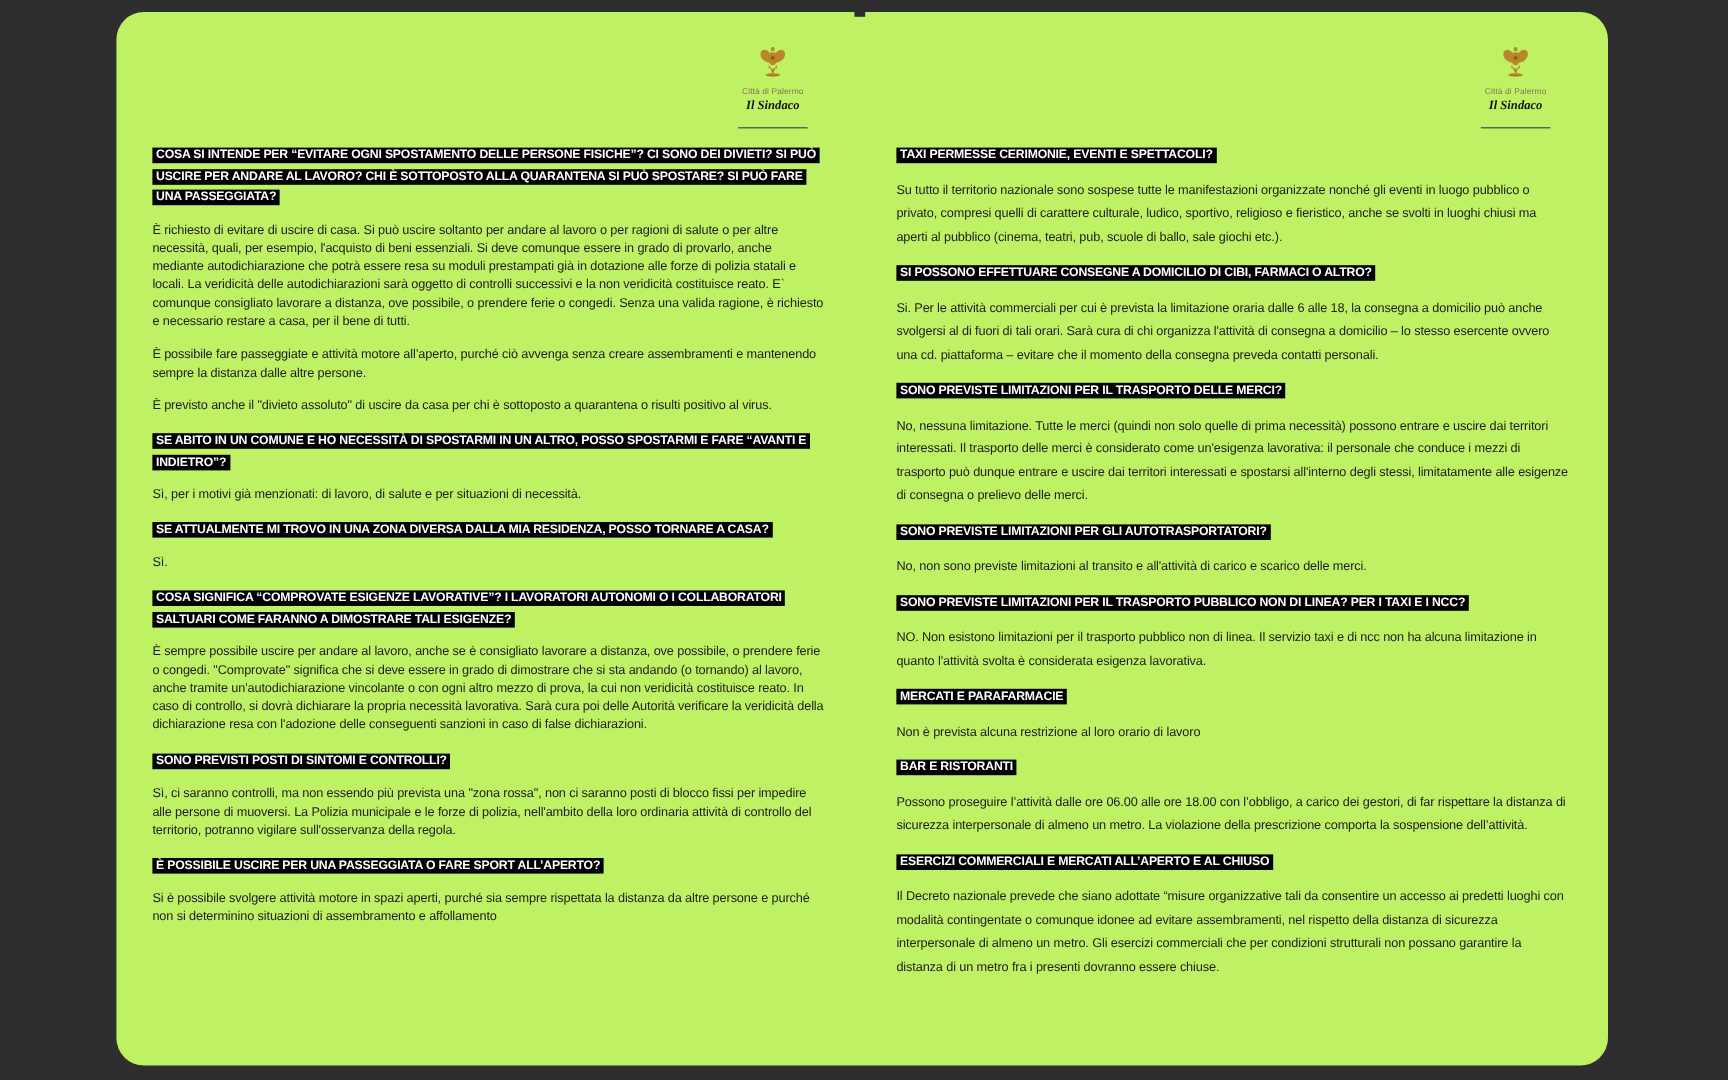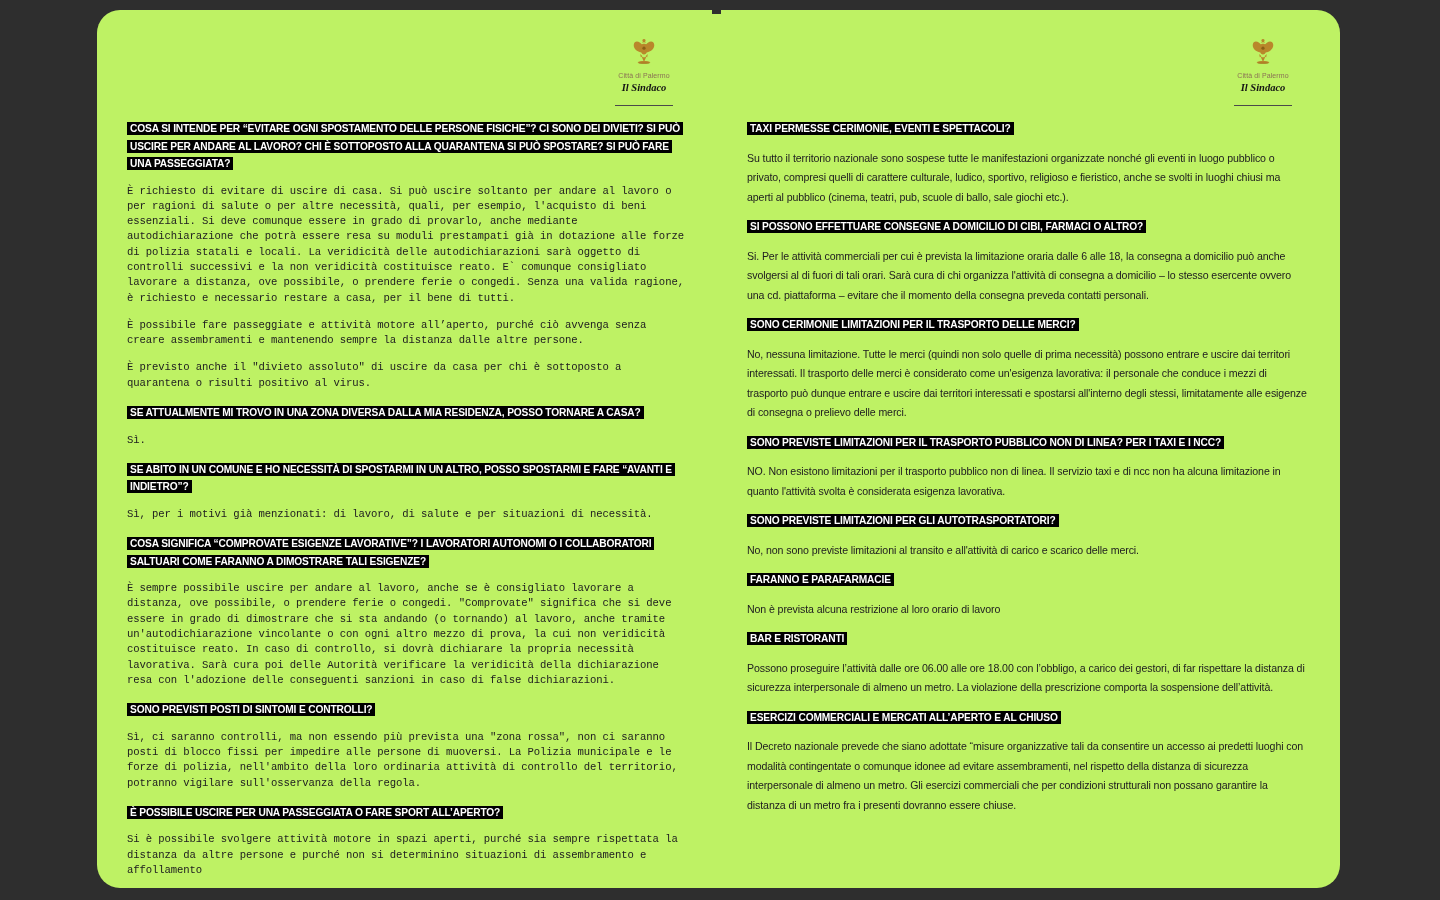--- a/index.html
+++ b/index.html
@@ -36,21 +36,21 @@
   
   .q{line-height:15.5px;margin:10px 0 12px 0;text-decoration:underline;}
   .hl{
     background:#000;color:#fff;font-weight:bold;font-size:10.2px;
     letter-spacing:-0.15px;padding:1px 3px;
     -webkit-box-decoration-break:clone;box-decoration-break:clone;
   }
   .a{
     font-size:10.6px;color:#202020;margin:0 0 12px 0;letter-spacing:-0.1px;
   }
-  .page-0 .a{line-height:15.3px;font-family:Liberation Mono, monospace;}
+  .page-0 .a{line-height:15.3px;}
   .page-1 .a{line-height:19.5px;margin-bottom:10px;}
 </style>
 </head>
 <body>
 
 <div class="viewer">
   <div class="sheet">
     <div class="page-gap-notch"></div>
     <div class="pages" id="pages" style="display:flex;width:100%;">
   <section class="page page-0">
@@ -79,27 +79,27 @@
     </header>
     <div class="content">
   <div class="qa">
     <div class="q"><span class="hl">COSA SI INTENDE PER “EVITARE OGNI SPOSTAMENTO DELLE PERSONE FISICHE”? CI SONO DEI DIVIETI? SI PUÒ USCIRE PER ANDARE AL LAVORO? CHI È SOTTOPOSTO ALLA QUARANTENA SI PUÒ SPOSTARE? SI PUÒ FARE UNA PASSEGGIATA?</span></div>
   <p class="a">È richiesto di evitare di uscire di casa. Si può uscire soltanto per andare al lavoro o per ragioni di salute o per altre necessità, quali, per esempio, l'acquisto di beni essenziali. Si deve comunque essere in grado di provarlo, anche mediante autodichiarazione che potrà essere resa su moduli prestampati già in dotazione alle forze di polizia statali e locali. La veridicità delle autodichiarazioni sarà oggetto di controlli successivi e la non veridicità costituisce reato. E` comunque consigliato lavorare a distanza, ove possibile, o prendere ferie o congedi. Senza una valida ragione, è richiesto e necessario restare a casa, per il bene di tutti.</p>
               <p class="a">È possibile fare passeggiate e attività motore all’aperto, purché ciò avvenga senza creare assembramenti e mantenendo sempre la distanza dalle altre persone.</p>
               <p class="a">È previsto anche il "divieto assoluto" di uscire da casa per chi è sottoposto a quarantena o risulti positivo al virus.</p>
             </div>
 
   <div class="qa">
-    <div class="q"><span class="hl">SE ATTUALMENTE MI TROVO IN UNA ZONA DIVERSA DALLA MIA RESIDENZA, POSSO TORNARE A CASA?</span></div>
-  <p class="a">Sì.</p>
+    <div class="q"><span class="hl">SE ABITO IN UN COMUNE E HO NECESSITÀ DI SPOSTARMI IN UN ALTRO, POSSO SPOSTARMI E FARE “AVANTI E INDIETRO”?</span></div>
+  <p class="a">Sì, per i motivi già menzionati: di lavoro, di salute e per situazioni di necessità.</p>
             </div>
 
   <div class="qa">
-    <div class="q"><span class="hl">SE ABITO IN UN COMUNE E HO NECESSITÀ DI SPOSTARMI IN UN ALTRO, POSSO SPOSTARMI E FARE “AVANTI E INDIETRO”?</span></div>
-  <p class="a">Sì, per i motivi già menzionati: di lavoro, di salute e per situazioni di necessità.</p>
+    <div class="q"><span class="hl">SE ATTUALMENTE MI TROVO IN UNA ZONA DIVERSA DALLA MIA RESIDENZA, POSSO TORNARE A CASA?</span></div>
+  <p class="a">Sì.</p>
             </div>
 
 
   <div class="qa">
     <div class="q"><span class="hl">COSA SIGNIFICA “COMPROVATE ESIGENZE LAVORATIVE”? I LAVORATORI AUTONOMI O I COLLABORATORI SALTUARI COME FARANNO A DIMOSTRARE TALI ESIGENZE?</span></div>
   <p class="a">È sempre possibile uscire per andare al lavoro, anche se è consigliato lavorare a distanza, ove possibile, o prendere ferie o congedi. "Comprovate" significa che si deve essere in grado di dimostrare che si sta andando (o tornando) al lavoro, anche tramite un'autodichiarazione vincolante o con ogni altro mezzo di prova, la cui non veridicità costituisce reato. In caso di controllo, si dovrà dichiarare la propria necessità lavorativa. Sarà cura poi delle Autorità verificare la veridicità della dichiarazione resa con l'adozione delle conseguenti sanzioni in caso di false dichiarazioni.</p>
             </div>
 
   <div class="qa">
     <div class="q"><span class="hl">SONO PREVISTI POSTI DI SINTOMI E CONTROLLI?</span></div>
@@ -143,36 +143,36 @@
   <p class="a">Su tutto il territorio nazionale sono sospese tutte le manifestazioni organizzate nonché gli eventi in luogo pubblico o privato, compresi quelli di carattere culturale, ludico, sportivo, religioso e fieristico, anche se svolti in luoghi chiusi ma aperti al pubblico (cinema, teatri, pub, scuole di ballo, sale giochi etc.).</p>
             </div>
 
 
   <div class="qa">
     <div class="q"><span class="hl">SI POSSONO EFFETTUARE CONSEGNE A DOMICILIO DI CIBI, FARMACI O ALTRO?</span></div>
   <p class="a">Si. Per le attività commerciali per cui è prevista la limitazione oraria dalle 6 alle 18, la consegna a domicilio può anche svolgersi al di fuori di tali orari. Sarà cura di chi organizza l'attività di consegna a domicilio – lo stesso esercente ovvero una cd. piattaforma – evitare che il momento della consegna preveda contatti personali.</p>
             </div>
 
   <div class="qa">
-    <div class="q"><span class="hl">SONO CERIMONIE LIMITAZIONI PER IL TRASPORTO DELLE MERCI?</span></div>
+    <div class="q"><span class="hl">SONO PREVISTE LIMITAZIONI PER IL TRASPORTO DELLE MERCI?</span></div>
   <p class="a">No, nessuna limitazione. Tutte le merci (quindi non solo quelle di prima necessità) possono entrare e uscire dai territori interessati. Il trasporto delle merci è considerato come un'esigenza lavorativa: il personale che conduce i mezzi di trasporto può dunque entrare e uscire dai territori interessati e spostarsi all'interno degli stessi, limitatamente alle esigenze di consegna o prelievo delle merci.</p>
+            </div>
+
+  <div class="qa">
+    <div class="q"><span class="hl">SONO PREVISTE LIMITAZIONI PER GLI AUTOTRASPORTATORI?</span></div>
+  <p class="a">No, non sono previste limitazioni al transito e all'attività di carico e scarico delle merci.</p>
             </div>
 
   <div class="qa">
     <div class="q"><span class="hl">SONO PREVISTE LIMITAZIONI PER IL TRASPORTO PUBBLICO NON DI LINEA? PER I TAXI E I NCC?</span></div>
   <p class="a">NO. Non esistono limitazioni per il trasporto pubblico non di linea. Il servizio taxi e di ncc non ha alcuna limitazione in quanto l'attività svolta è considerata esigenza lavorativa.</p>
             </div>
 
   <div class="qa">
-    <div class="q"><span class="hl">SONO PREVISTE LIMITAZIONI PER GLI AUTOTRASPORTATORI?</span></div>
-  <p class="a">No, non sono previste limitazioni al transito e all'attività di carico e scarico delle merci.</p>
-            </div>
-
-  <div class="qa">
-    <div class="q"><span class="hl">FARANNO E PARAFARMACIE</span></div>
+    <div class="q"><span class="hl">MERCATI E PARAFARMACIE</span></div>
   <p class="a">Non è prevista alcuna restrizione al loro orario di lavoro</p>
             </div>
 
   <div class="qa">
     <div class="q"><span class="hl">BAR E RISTORANTI</span></div>
   <p class="a">Possono proseguire l’attività dalle ore 06.00 alle ore 18.00 con l’obbligo, a carico dei gestori, di far rispettare la distanza di sicurezza interpersonale di almeno un metro. La violazione della prescrizione comporta la sospensione dell’attività.</p>
             </div>
 
   <div class="qa">
     <div class="q"><span class="hl">ESERCIZI COMMERCIALI E MERCATI ALL’APERTO E AL CHIUSO</span></div>

